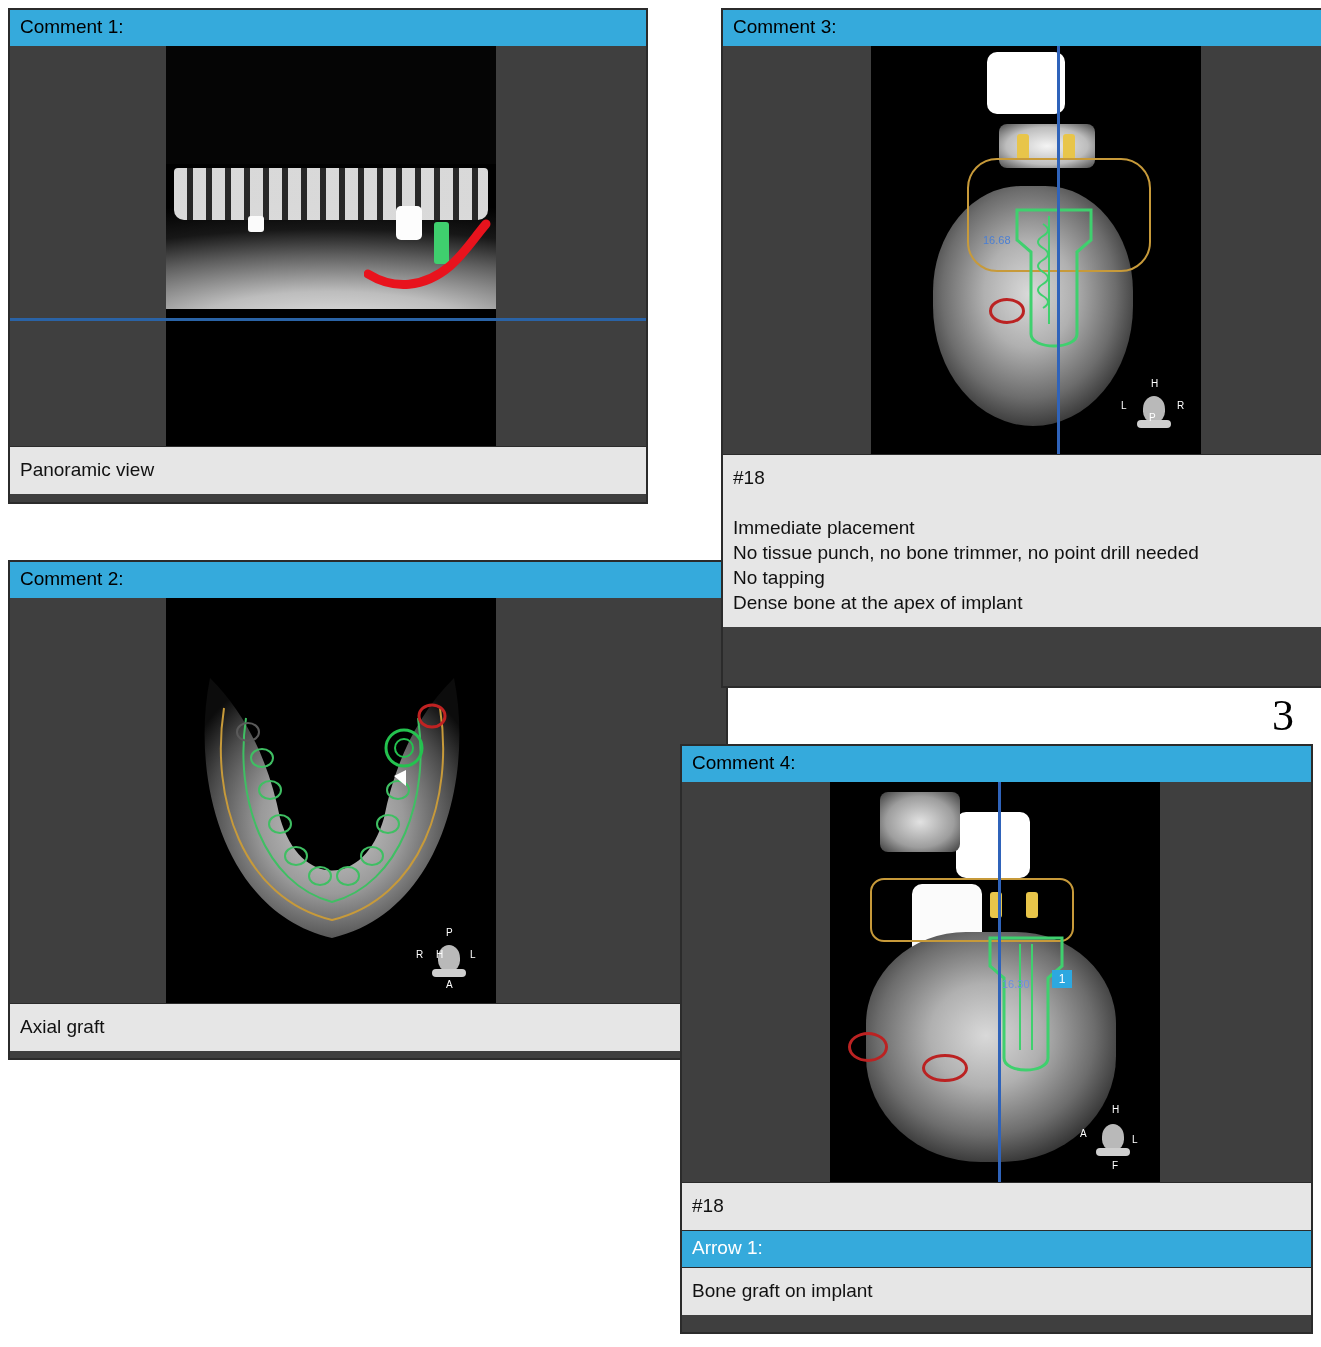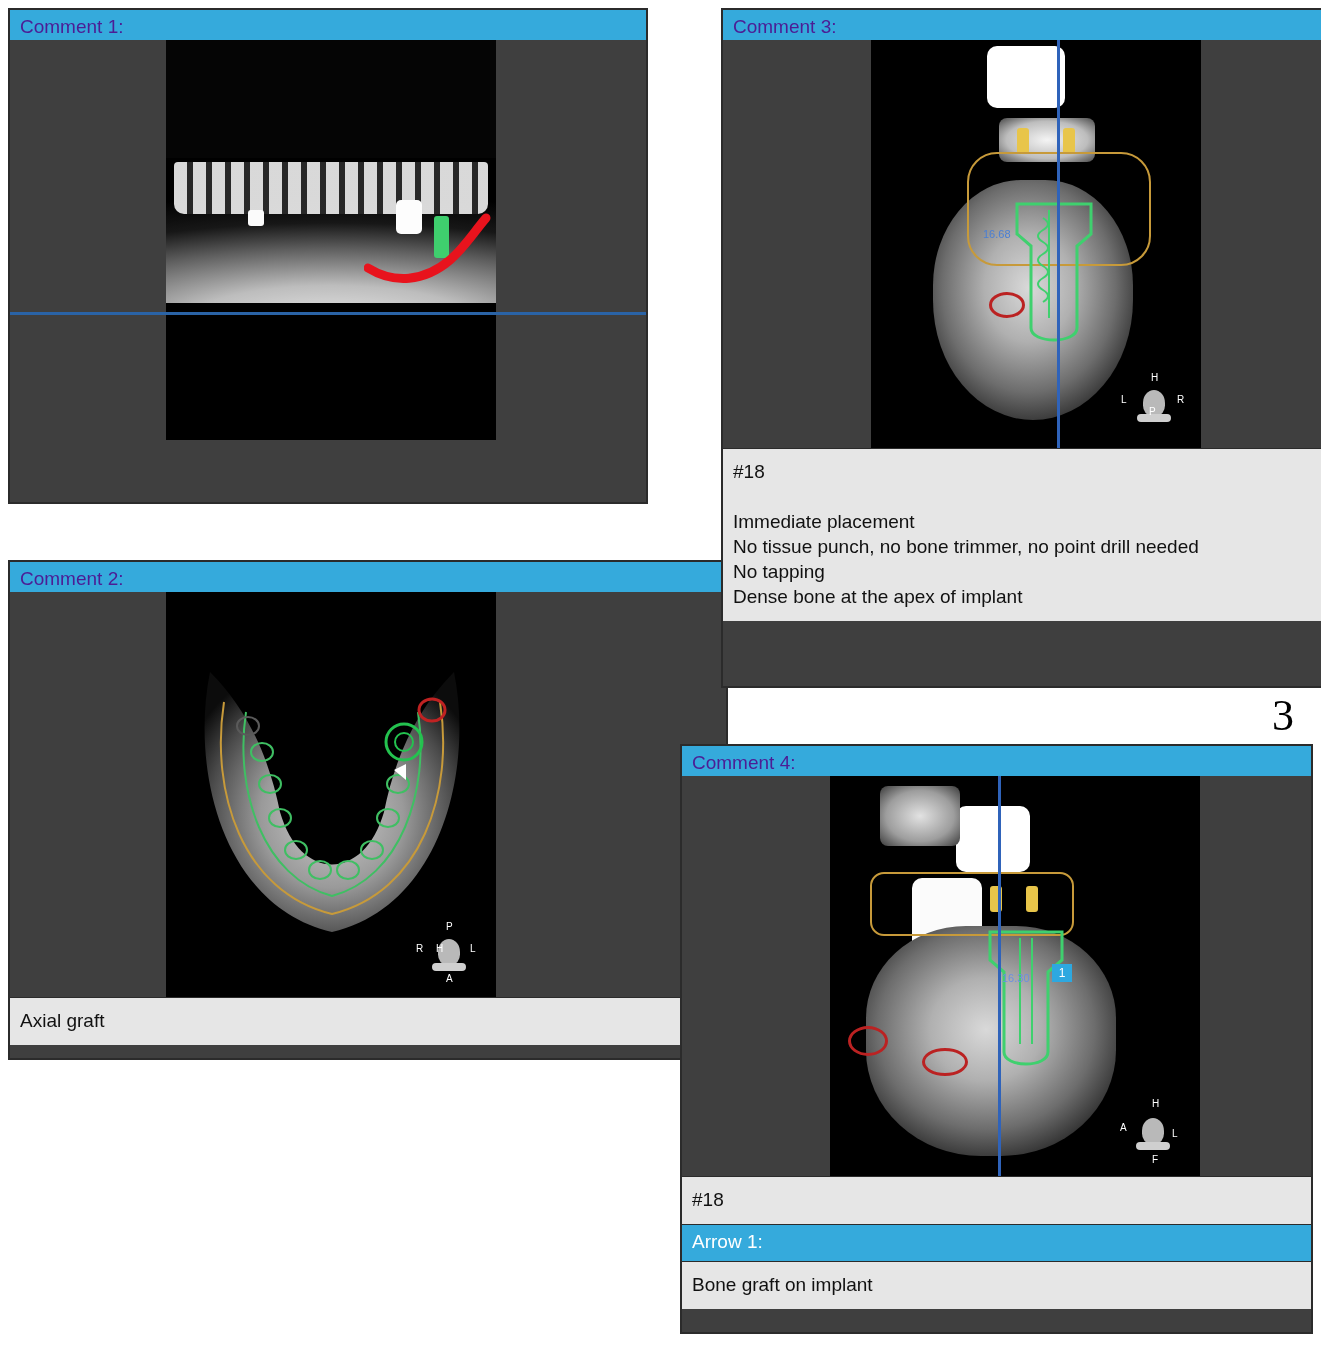--- a/index.html
+++ b/index.html
@@ -16,23 +16,23 @@
   }
   .panel {
     position: absolute;
     border: 2px solid #2b2b2b;
     box-sizing: border-box;
     background: #3f3f3f;
     overflow: hidden;
   }
   .panel-header {
     background: #35aadc;
-    color: #4c1d95;
+    color: #000000;
     font-size: 19px;
-    padding: 7px 10px 2px 10px;
+    padding: 7px 10px 8px 10px;
     box-sizing: border-box;
     line-height: 1.1;
   }
   .sub-header {
     background: #35aadc;
     color: #ffffff;
     font-size: 19px;
     padding: 7px 10px 8px 10px;
     box-sizing: border-box;
     line-height: 1.1;
@@ -122,21 +122,21 @@
   }
 
   
   #panel3 { left: 680px; top: 8px; width: 633px; height: 680px; margin-left: 41px; }
   #panel3 .image-area { height: 408px; }
   #panel3 .film { left: 148px; width: 330px; }
 
   
   #panel4 { left: 680px; top: 744px; width: 633px; height: 590px; }
   #panel4 .image-area { height: 400px; }
-  #panel4 .film { left: 148px; width: 330px; padding-left: 40px; }
+  #panel4 .film { left: 148px; width: 330px; }
 
   .ct-bone-a {
     position: absolute; left: 60px; top: 150px; width: 200px; height: 215px;
     background: radial-gradient(ellipse 70% 70% at 48% 45%, #d9d9d9 0%, #b0b0b0 32%, #6d6d6d 62%, #2a2a2a 85%, #050505 100%);
     border-radius: 44% 44% 50% 50%;
   }
   .ct-crown {
     position: absolute; left: 120px; top: 8px; width: 78px; height: 62px;
     background: #ffffff; border-radius: 10px;
   }
@@ -194,20 +194,21 @@
       <div class="pano-filling"></div>
       <div class="pano-filling2"></div>
       <div class="pano-implant"></div>
       <svg class="pano-nerve" viewBox="0 0 130 74">
         <path d="M4 56 C 30 72, 60 70, 86 48 C 100 36, 110 20, 122 6" stroke="#e8131d" stroke-width="9" fill="none" stroke-linecap="round"></path>
       </svg>
       <div class="pano-hline"></div>
     </div>
     <div class="hline-wide"></div>
   </div>
+  <div class="caption">Panoramic view</div>
 </div>
 
 <div class="panel" id="panel2">
   <div class="panel-header">Comment 2:</div>
   <div class="image-area">
     <div class="film">
       <svg class="axial-arch" viewBox="0 0 296 320">
         <defs>
           <radialGradient id="boneg" cx="50%" cy="55%" r="62%">
             <stop offset="0%" stop-color="#cfcfcf"></stop>

